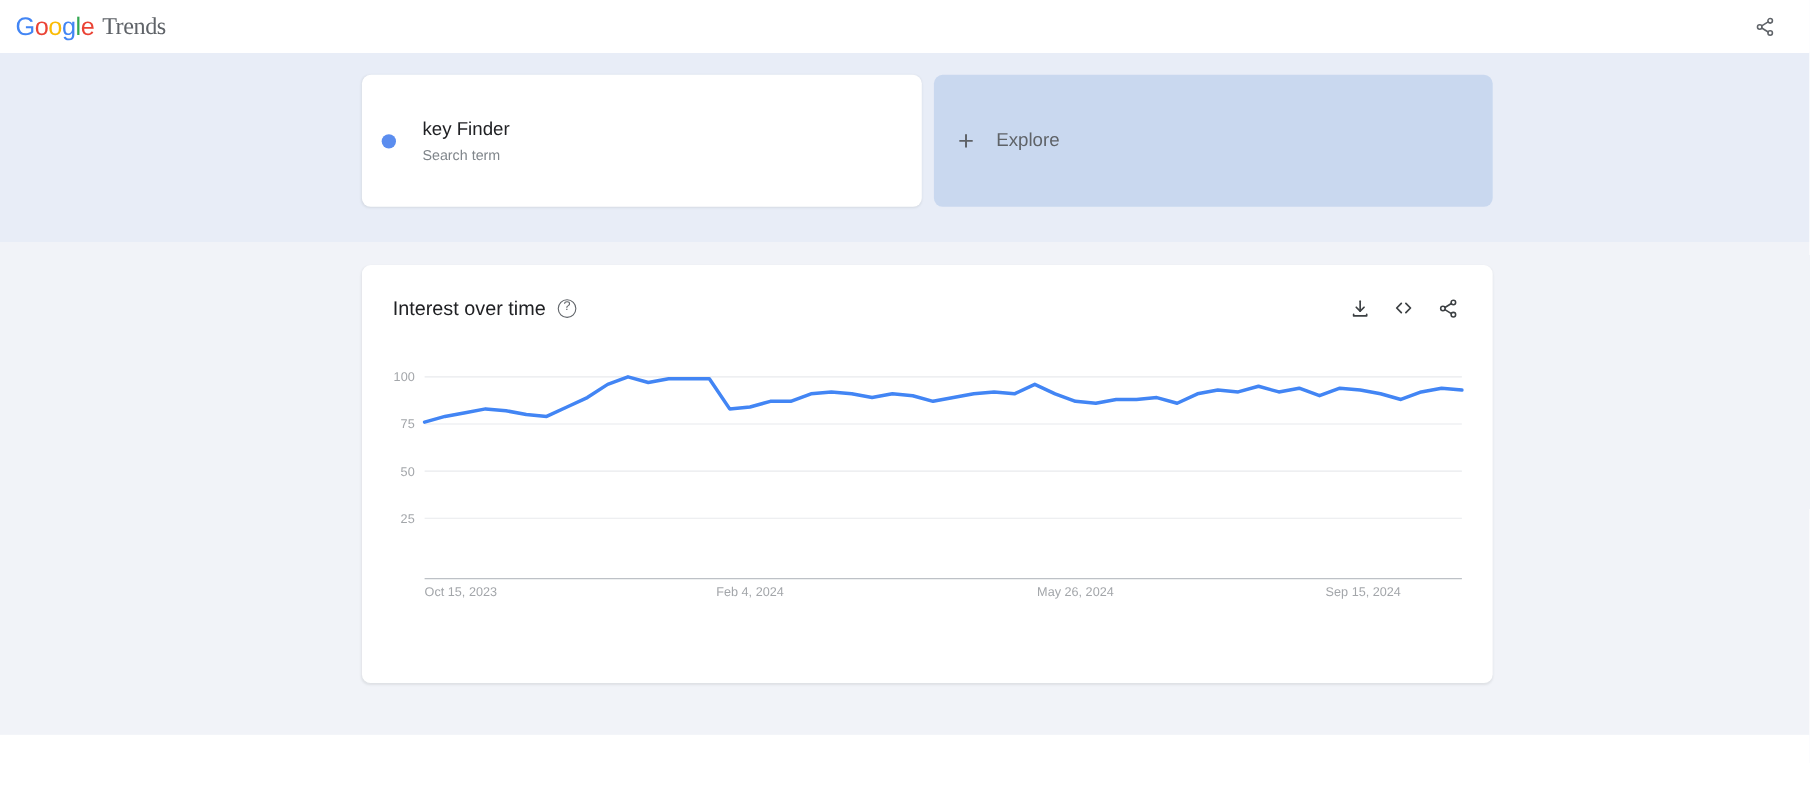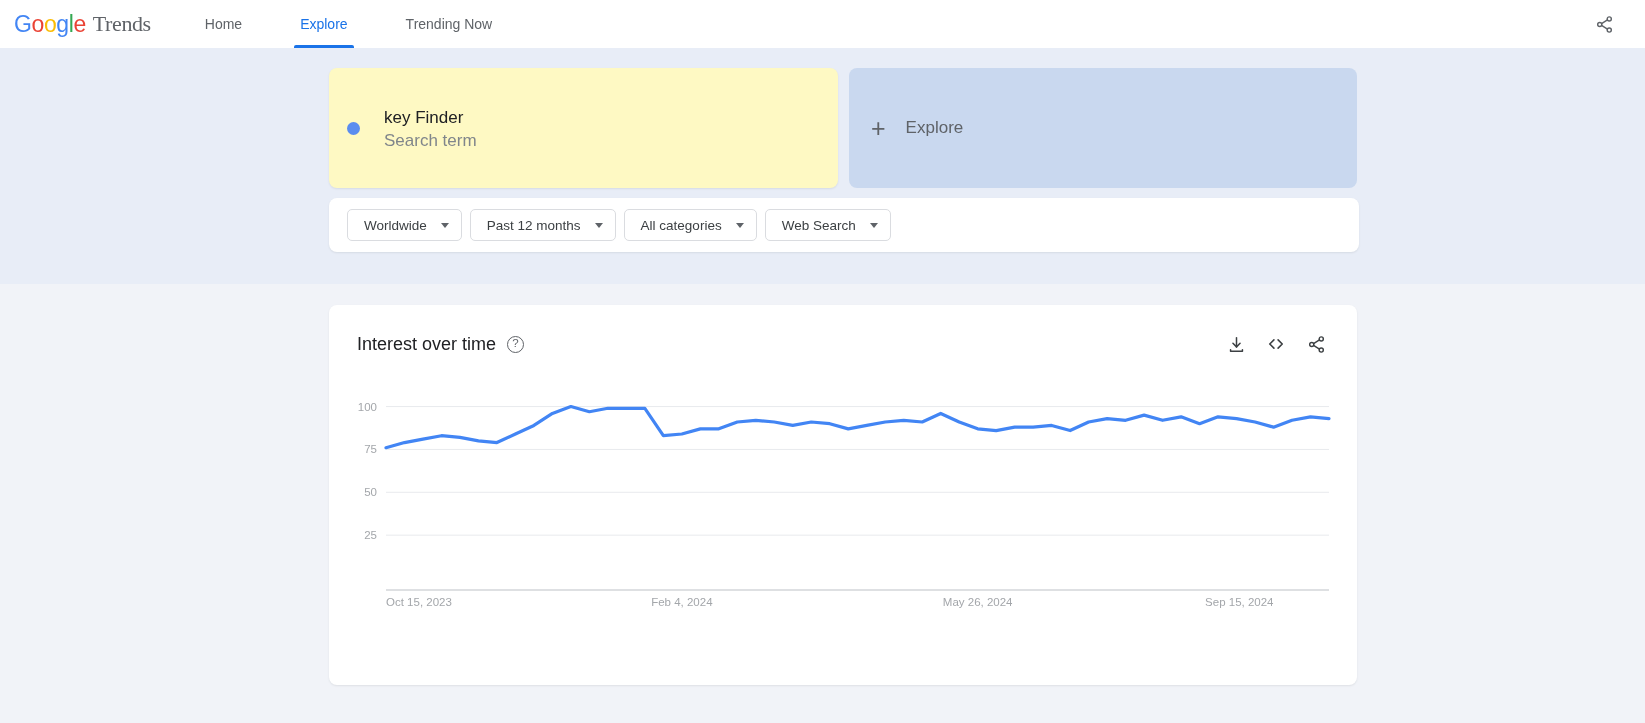--- a/index.html
+++ b/index.html
@@ -81,21 +81,21 @@
   }
   .band-inner {
     width: 1030px;
     margin-left: 329px;
   }
   .term-row {
     display: flex;
     gap: 11px;
   }
   .term-card {
-    background: #fef9c3;
+    background: #ffffff;
     border-radius: 8px;
     width: 509px;
     height: 120px;
     display: flex;
     align-items: center;
     padding-left: 18px;
     box-shadow: 0 1px 2px rgba(60,64,67,.10);
   }
   .term-dot {
     width: 13px; height: 13px;
@@ -104,21 +104,21 @@
     margin-right: 24px;
     flex: none;
   }
   .term-text .title {
     font-size: 17px;
     color: #202124;
     line-height: 22px;
     margin-bottom: 3px;
   }
   .term-text .sub {
-    font-size: 17px;
+    font-size: 13px;
     color: #80868B;
     line-height: 18px;
   }
   .compare-card {
     background: #C9D8EF;
     border-radius: 8px;
     width: 508px;
     height: 120px;
     display: flex;
     align-items: center;
@@ -242,25 +242,20 @@
 
 <div class="topbar">
   <div class="logo">
     <span class="g1">G</span>
       <span class="o1">o</span>
       <span class="o2">o</span>
       <span class="g2">g</span>
       <span class="l1">l</span>
       <span class="e1">e</span>
     <span class="trends">Trends</span>
-  </div>
-  <div class="nav">
-    <div class="nav-item">Home</div>
-    <div class="nav-item active">Explore</div>
-    <div class="nav-item">Trending Now</div>
   </div>
   <div class="topbar-right">
     <div class="icon-btn">
       <svg width="19" height="19" viewBox="0 0 24 24" fill="none" stroke="#5F6368" stroke-width="1.8" stroke-linecap="round" stroke-linejoin="round">
         <circle cx="18" cy="5" r="2.6"></circle>
           <circle cx="6" cy="12" r="2.6"></circle>
           <circle cx="18" cy="19" r="2.6"></circle>
         <line x1="8.3" y1="10.8" x2="15.7" y2="6.2"></line>
           <line x1="8.3" y1="13.2" x2="15.7" y2="17.8"></line>
       </svg>
@@ -279,38 +274,20 @@
           <div class="sub">Search term</div>
         </div>
       </div>
 
       <div class="compare-card">
         <div class="plus">+</div>
         <div class="compare-label">Explore</div>
       </div>
     </div>
 
-    <div class="filter-bar">
-      <div class="chip">
-        <span class="lbl">Worldwide</span>
-        <span class="caret"></span>
-      </div>
-      <div class="chip">
-        <span class="lbl">Past 12 months</span>
-        <span class="caret"></span>
-      </div>
-      <div class="chip">
-        <span class="lbl">All categories</span>
-        <span class="caret"></span>
-      </div>
-      <div class="chip">
-        <span class="lbl">Web Search</span>
-        <span class="caret"></span>
-      </div>
-    </div>
 
   </div>
 </div>
 
 <div class="page-body">
   <div class="chart-card">
 
     <div class="chart-head">
       <div class="chart-title">Interest over time</div>
       <div class="help-circle">?</div>

